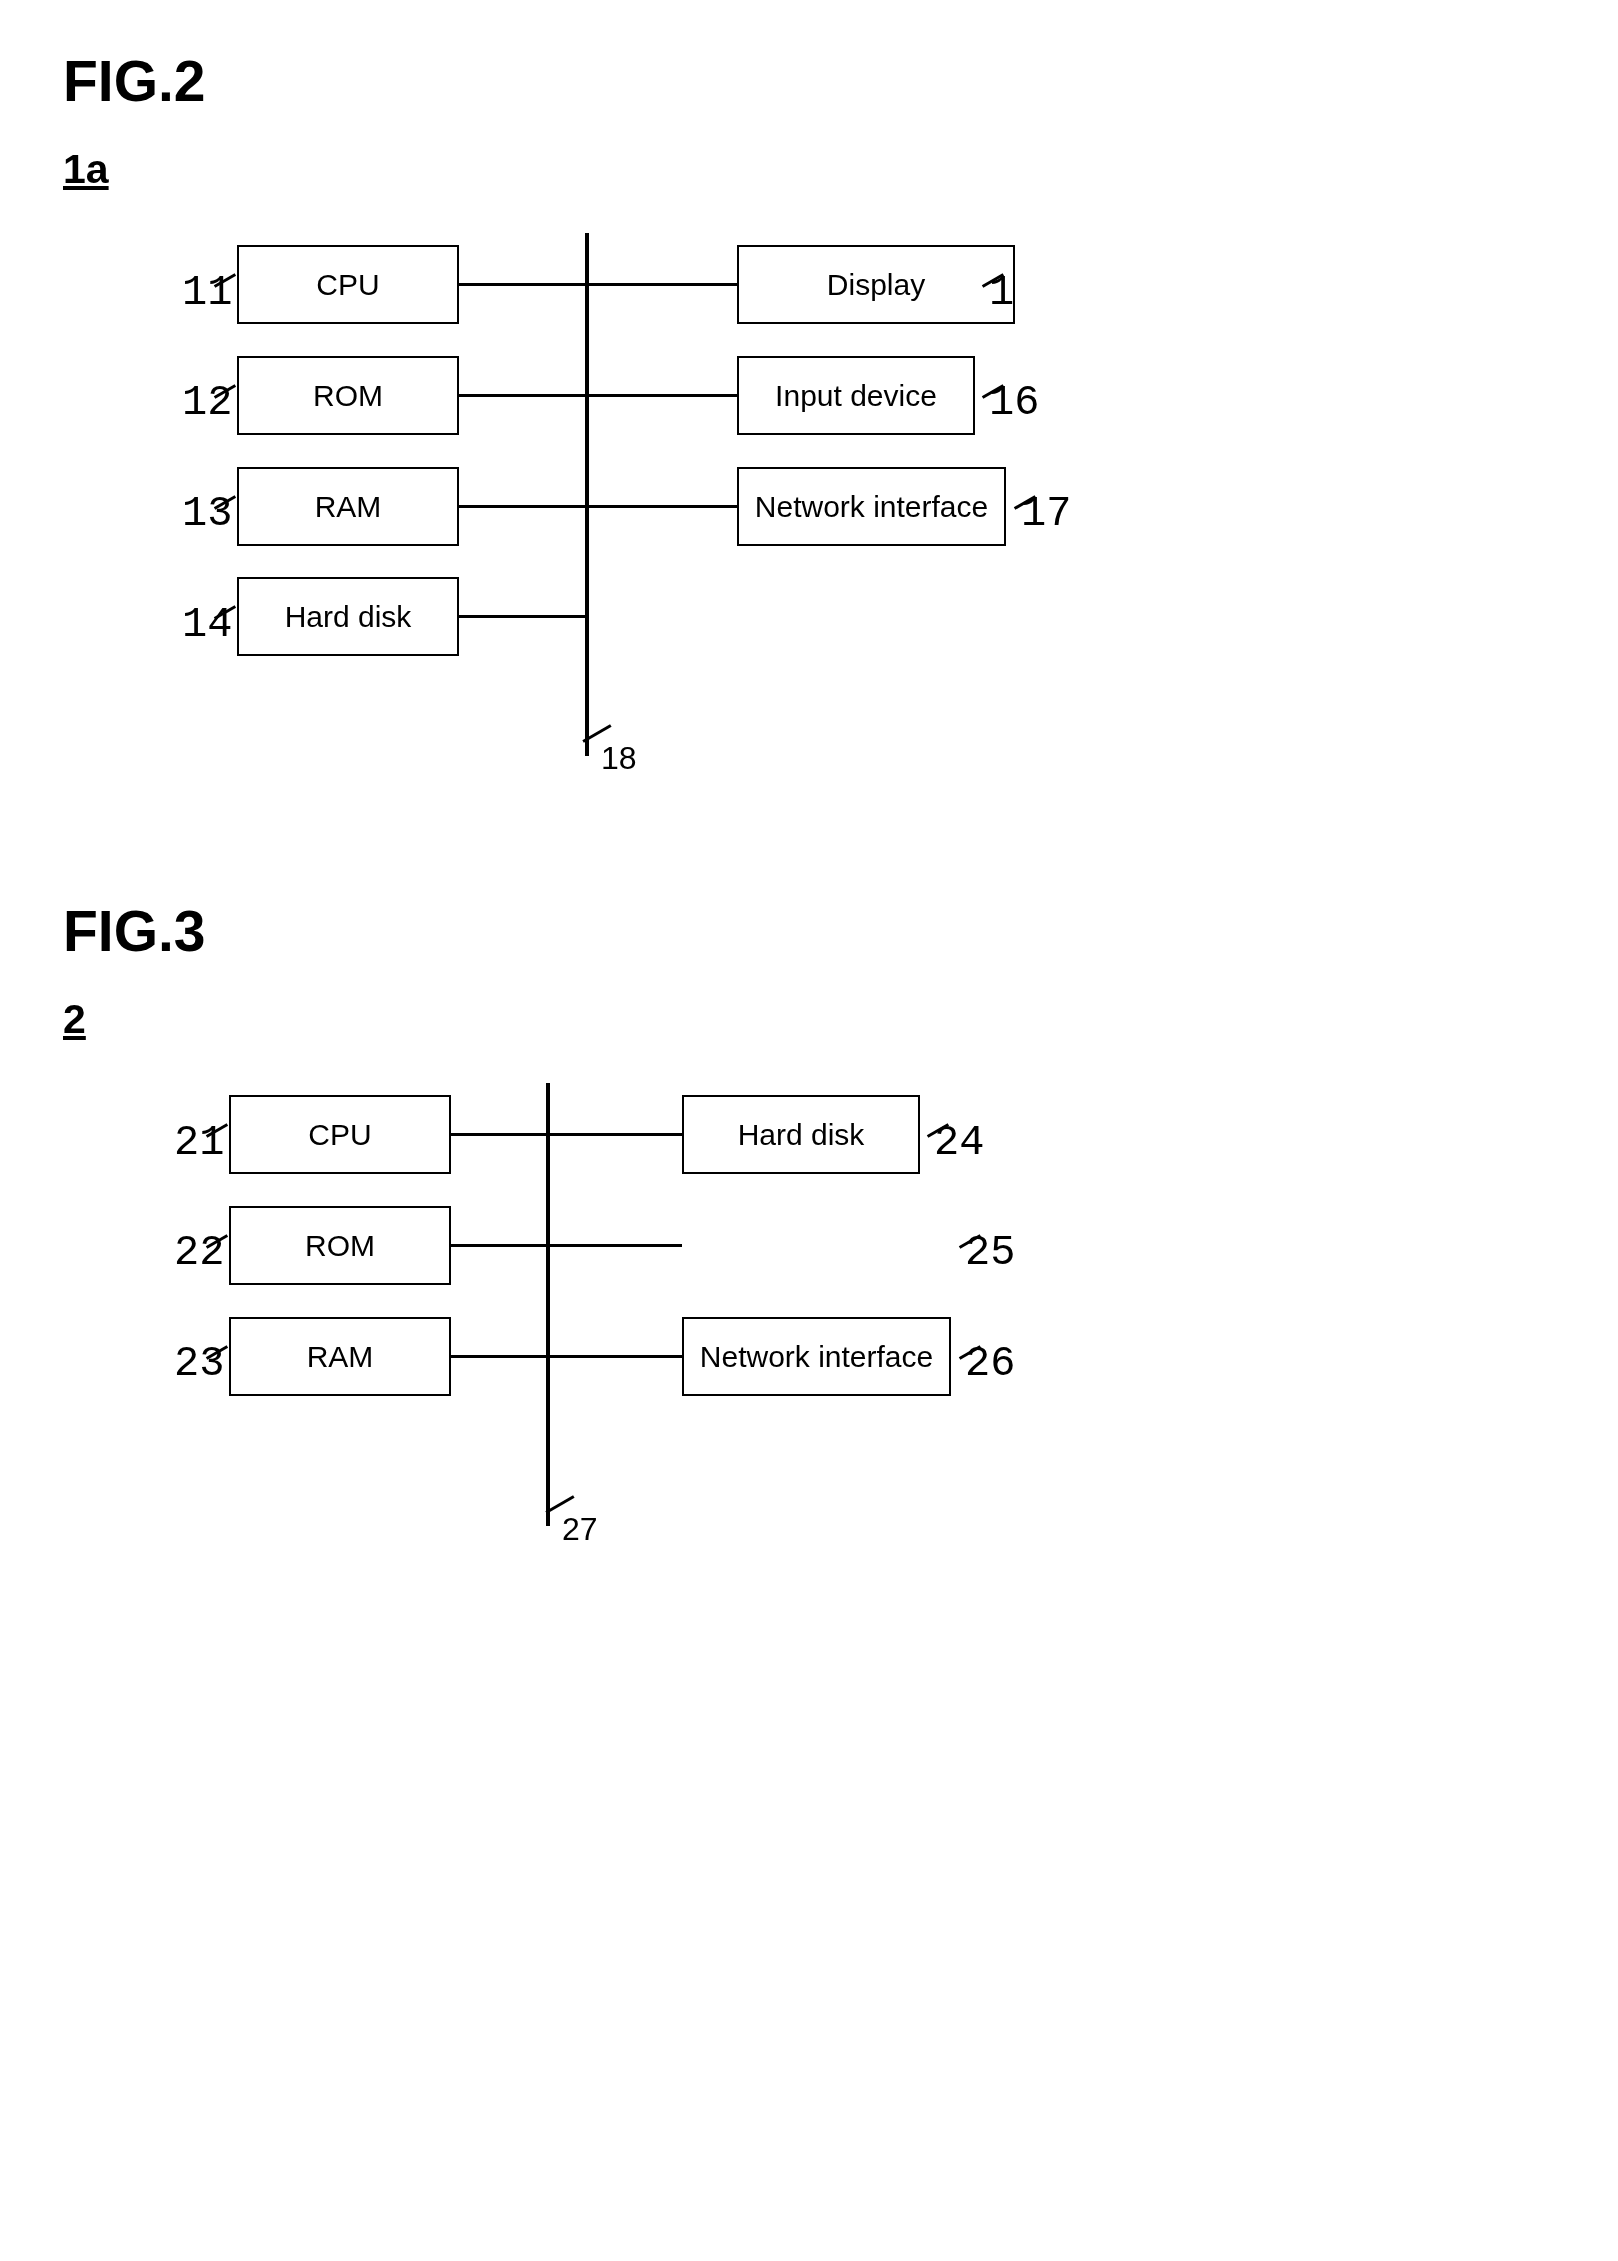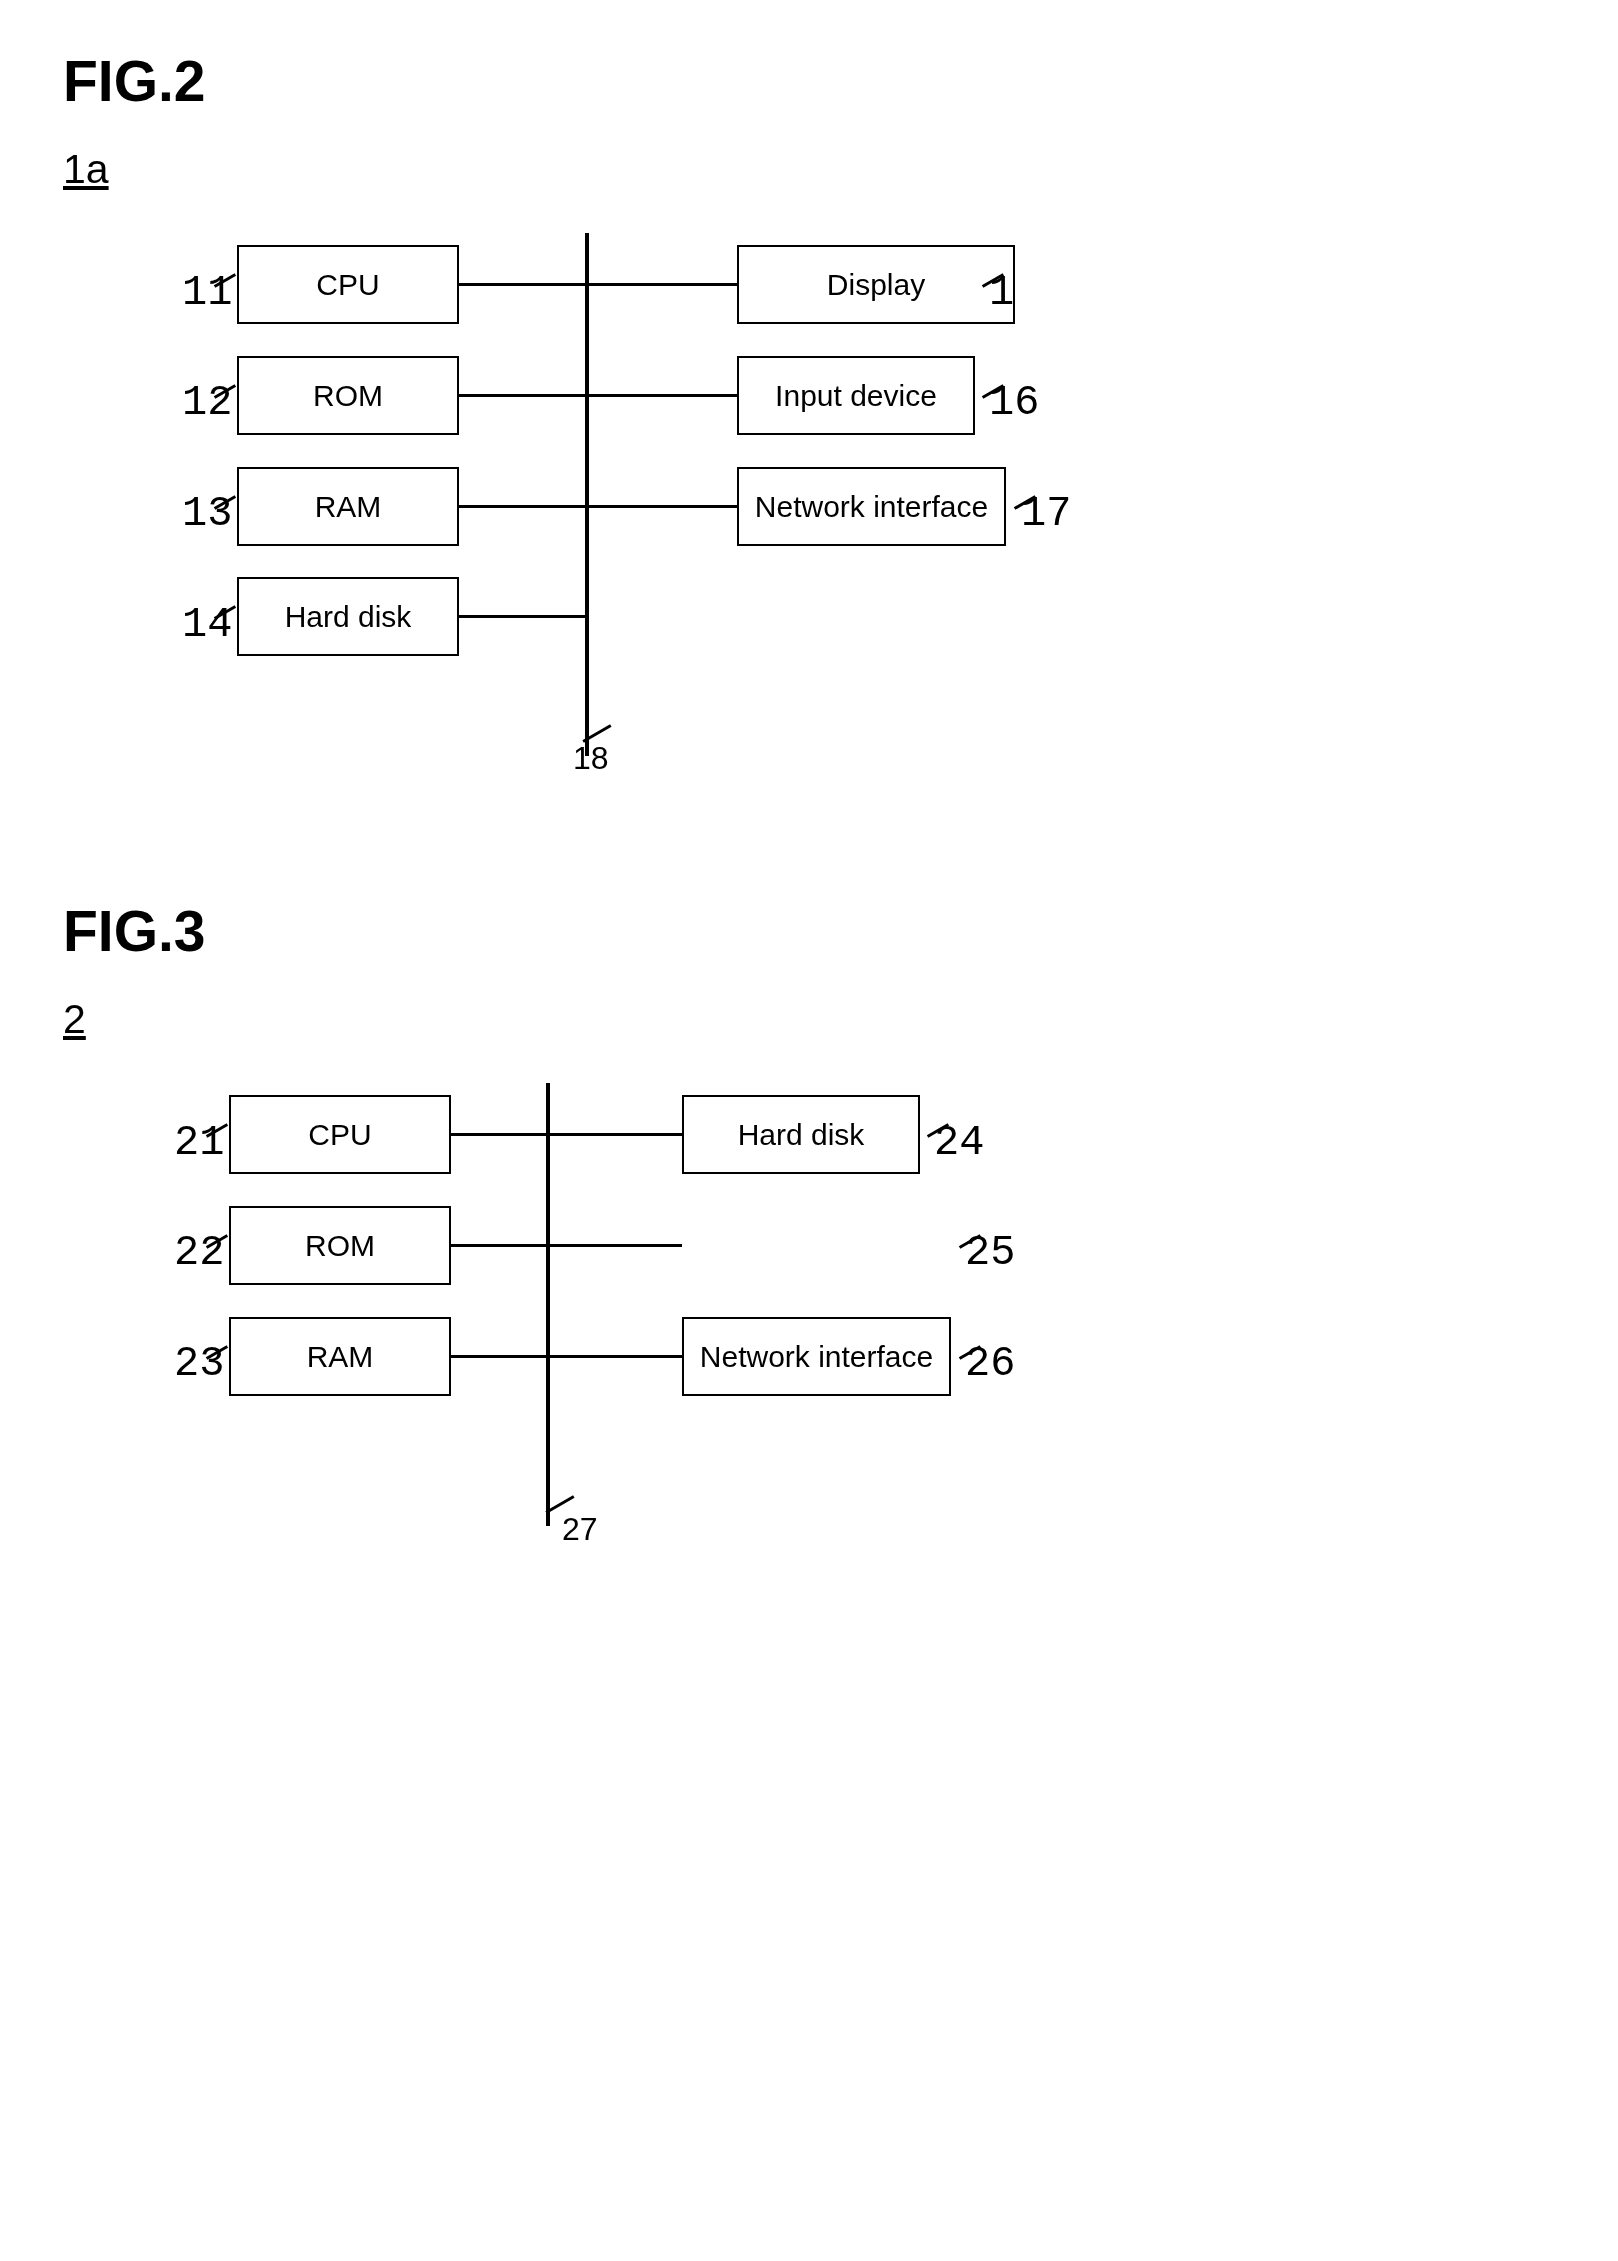--- a/index.html
+++ b/index.html
@@ -12,21 +12,21 @@
     }
 
     .figure-title {
       font-size: 57px;
       font-weight: bold;
       margin-bottom: 32px;
     }
 
     .figure-label {
       font-size: 41px;
-      font-weight: normal;
+      font-weight: bold;
       text-decoration: underline;
       margin-bottom: 40px;
       display: inline-block;
     }
 
     .figure-section {
       margin-bottom: 95px;
     }
 
     
@@ -79,21 +79,21 @@
 <body>
 
 <div class="figure-section">
   <div class="figure-title">FIG.2</div>
   <div class="figure-label">1a</div>
 
   <div class="fig2-diagram">
 
     <div class="abs-bus" style="left: 443px; top: 0; height: 523px;"></div>
 
-    <div class="bus-ref" style="left: 431px; top: 507px;">18</div>
+    <div class="bus-ref" style="left: 459px; top: 507px;">18</div>
 
     <div class="abs-line" style="left: 439px; top: 499px; width: 32px; height: 3.2px; transform: rotate(-30deg);"></div>
 
     <div class="abs-label" style="left: 40px; top: 36px;">11</div>
     <div class="abs-line" style="left: 71px; top: 46px; width: 24px; height: 3.2px; transform: rotate(-30deg);"></div>
     <div class="abs-box" style="left: 95px; top: 12px; width: 222px; height: 79px;">
       <span>CPU</span>
     </div>
 
     <div class="abs-line" style="left: 317px; top: 50px; width: 128px; height: 3.2px;"></div>

